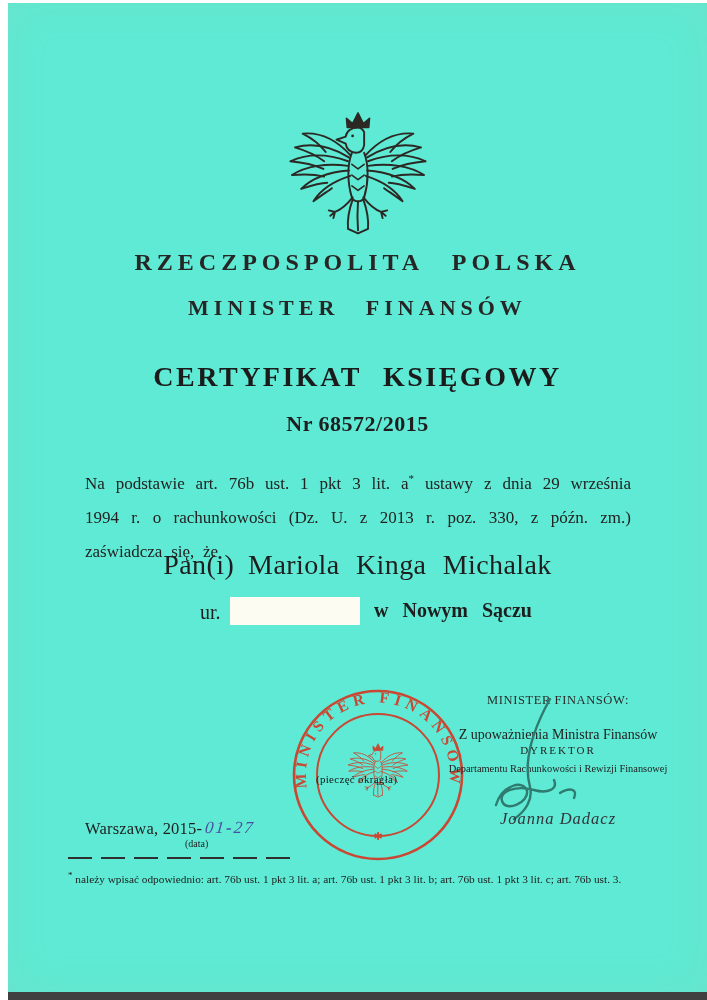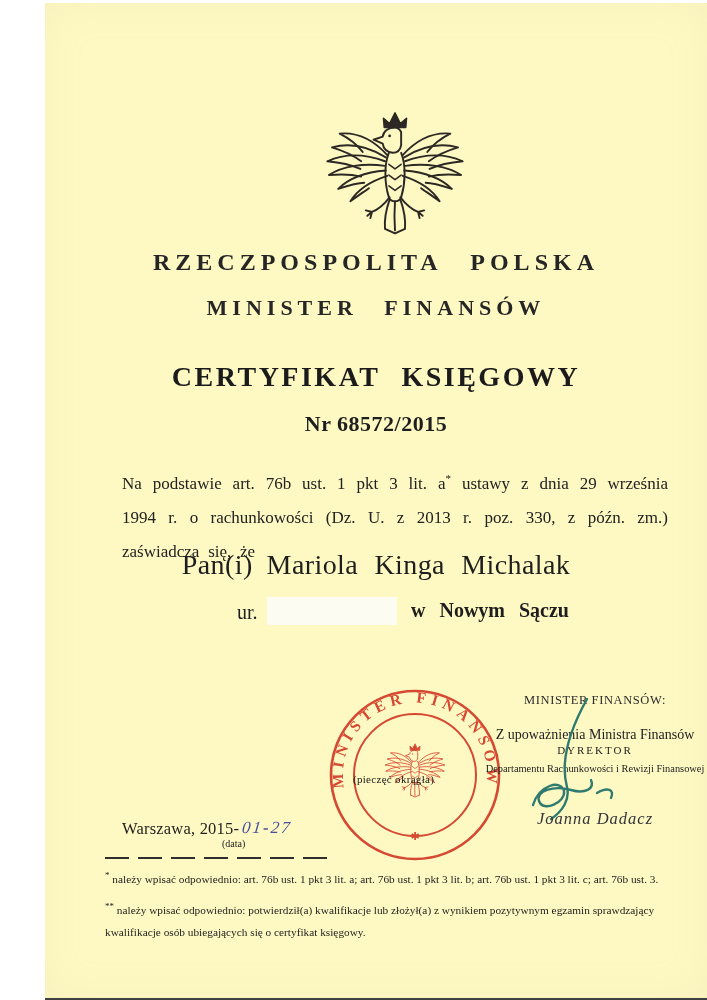--- a/index.html
+++ b/index.html
@@ -3,24 +3,23 @@
 <meta charset="utf-8">
 <style>
   html,body{margin:0;padding:0;}
   body{
     width:707px;height:1000px;position:relative;background:#ffffff;
     font-family:"Liberation Serif","DejaVu Serif",serif;color:#1e1e1e;
     overflow:hidden;
   }
   .paper{
     position:absolute;left:8px;top:3px;right:0;bottom:0;
-    background:#fef9c3;
-    border-bottom:2px solid #404040;
+    background:#5eead4;
+    border-bottom:8px solid #404040;
     box-shadow:inset 0 0 40px rgba(190,180,140,.12);
-    margin-left:37px;
   }
   .abs{position:absolute;}
   .center{left:0;right:0;text-align:center;}
   
   .h-country{top:246px;font-size:24px;font-weight:bold;letter-spacing:5px;word-spacing:18px;color:#262626;}
   .h-ministry{top:292px;font-size:22px;font-weight:bold;letter-spacing:5px;word-spacing:16px;color:#262626;}
   .h-title{top:358px;font-size:28px;font-weight:bold;letter-spacing:2.5px;word-spacing:12px;color:#1b1b1b;}
   .h-number{top:408px;font-size:22px;font-weight:bold;letter-spacing:.5px;}
   
   .par{left:77px;width:546px;font-size:17px;text-align:justify;text-justify:inter-word;word-spacing:4.5px;color:#222;}
@@ -135,15 +134,14 @@
     <div class="sig-name">Joanna Dadacz</div>
   </div>
 
   <div class="abs date-block">
     <span class="date-printed">Warszawa, 2015-</span><span class="date-hand" style="color:#4a50a0">01-27</span>
     <div class="date-caption">(data)</div>
   </div>
 
   <div class="abs separator"></div>
   <div class="abs footnote fn1"><sup>*</sup> <span>należy wpisać odpowiednio: art. 76b ust. 1 pkt 3 lit. a; art. 76b ust. 1 pkt 3 lit. b; art. 76b ust. 1 pkt 3 lit. c; art. 76b ust. 3.</span></div>
-  <div class="abs footnote fn2"><sup>**</sup> <span>należy wpisać odpowiednio: potwierdził(a) kwalifikacje lub złożył(a) z wynikiem pozytywnym egzamin sprawdzający kwalifikacje osób ubiegających się o certyfikat księgowy.</span></div>
 
 </div>
 
 </body></html>

